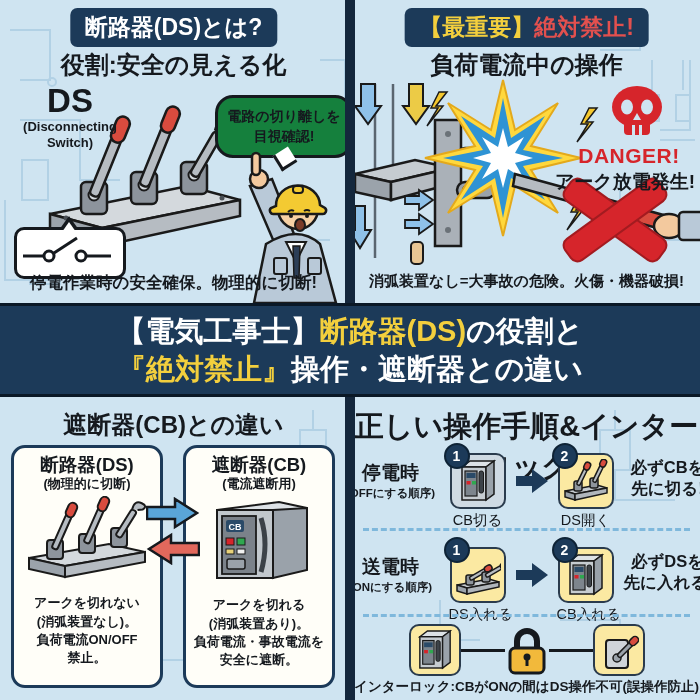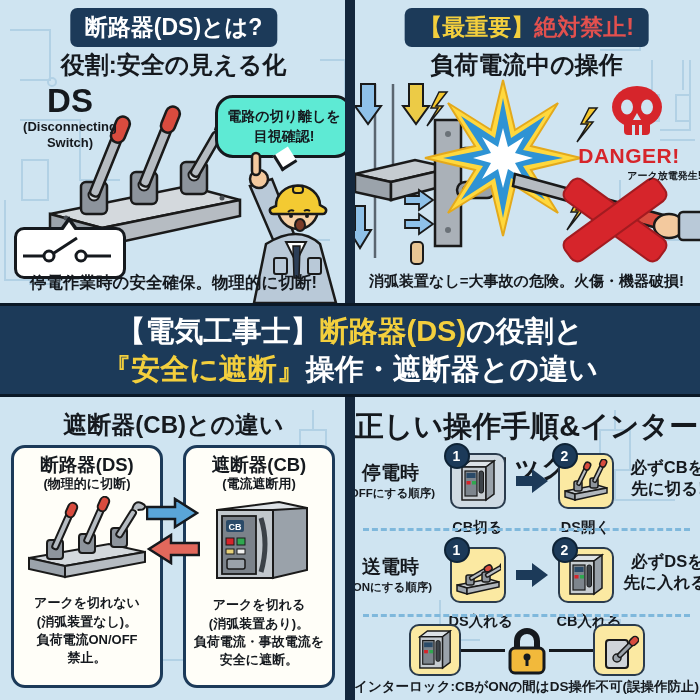--- a/index.html
+++ b/index.html
@@ -28,39 +28,39 @@
   .title-badge{position:absolute;top:8px;left:50%;transform:translateX(-50%);background:#1c3a59;
       border-radius:7px;padding:4px 15px;font-size:23px;font-weight:800;color:#fff;white-space:nowrap;z-index:2;}
   .panel-subtitle{position:absolute;top:49px;left:0;width:100%;text-align:center;font-size:24px;font-weight:800;z-index:2;}
   .panel-caption{position:absolute;left:0;width:100%;text-align:center;font-weight:800;z-index:2;}
 
   
   .ds-label{position:absolute;left:4px;top:84px;width:132px;text-align:center;z-index:2;}
   .ds-label .big{font-size:33px;font-weight:800;line-height:1.05;}
   .ds-label .small{font-size:13px;font-weight:700;line-height:1.25;}
   #ds-illust{position:absolute;left:38px;top:90px;z-index:1;}
-  #speech-bubble{position:absolute;left:215px;top:95px;width:124px;background:#5eead4;border:3px solid #15191e;
+  #speech-bubble{position:absolute;left:215px;top:95px;width:124px;background:#15803d;border:3px solid #15191e;
       border-radius:18px;padding:8px 4px;text-align:center;font-size:14px;font-weight:800;line-height:1.45;z-index:2;}
   #speech-bubble::before{content:"";position:absolute;bottom:-13px;left:58px;width:15px;height:15px;background:#fff;
       border-right:3px solid #15191e;border-bottom:3px solid #15191e;transform:rotate(58deg);}
   #worker{position:absolute;left:236px;top:146px;z-index:2;}
   #symbol-box{position:absolute;left:14px;top:227px;width:106px;height:46px;background:#fff;
       border:3px solid #15191e;border-radius:10px;z-index:2;}
   #symbol-box::before{content:"";position:absolute;top:-14px;left:42px;border-left:10px solid transparent;
       border-right:10px solid transparent;border-bottom:14px solid #15191e;}
   #symbol-box::after{content:"";position:absolute;top:-8px;left:45px;border-left:7px solid transparent;
       border-right:7px solid transparent;border-bottom:10px solid #fff;}
   #tl-caption{top:272px;font-size:16.5px;}
 
   
   #tr-illust{position:absolute;left:0;top:78px;z-index:1;}
   #skull{position:absolute;left:252px;top:84px;z-index:2;}
   #danger-word{position:absolute;left:205px;top:144px;width:142px;text-align:center;color:#d6252b;
       font-size:21px;font-weight:800;z-index:2;letter-spacing:.5px;}
-  #danger-note{position:absolute;left:196px;top:169px;width:152px;text-align:right;font-size:10px;font-weight:800;z-index:2;}
+  #danger-note{position:absolute;left:196px;top:169px;width:152px;text-align:center;font-size:19px;font-weight:800;z-index:2;}
   #tr-caption{top:272px;font-size:15px;}
 
   
   #bl-title{position:absolute;top:12px;left:0;width:100%;text-align:center;font-size:24px;font-weight:800;z-index:1;}
   .card{position:absolute;top:48px;width:152px;height:243px;background:#fffef8;border:3.5px solid #1c3a59;
       border-radius:14px;box-sizing:border-box;text-align:center;z-index:1;}
   #card-ds{left:11px;}
   #card-cb{left:183px;}
   .card-name{margin-top:7px;font-size:18.5px;font-weight:800;line-height:1.1;}
   .card-sub{font-size:13px;font-weight:700;}
@@ -75,21 +75,21 @@
   #op-row-2{top:142px;}
   .phase-block{width:98px;text-align:center;margin-top:15px;flex:none;}
   .phase{font-size:19px;font-weight:800;text-align:center;}
   .order{font-size:11.5px;font-weight:700;white-space:nowrap;}
   .step{position:relative;width:58px;flex:none;text-align:center;padding-top:8px;}
   .step-box{width:56px;height:56px;border:2.5px solid #2a3b4d;border-radius:10px;box-sizing:border-box;background:#fbe9a2;
       display:flex;align-items:center;justify-content:center;margin:0 auto;}
   .step-box.gray{background:#cfdae3;}
   .step-num{position:absolute;top:-2px;left:-5px;width:22px;height:22px;background:#1c3a59;color:#fff;border-radius:50%;
       font-size:14px;font-weight:800;line-height:22px;text-align:center;border:2px solid #0e2336;z-index:2;}
-  .step-label{font-size:14.5px;font-weight:700;margin-top:9px;white-space:nowrap;}
+  .step-label{font-size:14.5px;font-weight:400;margin-top:2px;white-space:nowrap;}
   .step-arrow{margin-top:24px;flex:none;}
   .note{width:88px;text-align:center;font-size:16.5px;font-weight:800;margin-top:12px;line-height:1.3;flex:none;white-space:nowrap;}
   .dashed{position:absolute;left:10px;width:327px;border-top:3px dashed #7fb8dc;z-index:1;}
   #dash1{top:131px;}
   #dash2{top:217px;}
   #interlock-row{position:absolute;top:226px;left:0;width:347px;display:flex;align-items:center;justify-content:center;z-index:1;}
   .il-box{width:52px;height:52px;background:#fbe9a2;border:2.5px solid #2a3b4d;border-radius:10px;
       display:flex;align-items:center;justify-content:center;box-sizing:border-box;flex:none;}
   .il-line{width:44px;height:3px;background:#15191e;flex:none;}
   #br-caption{top:281px;font-size:13.5px;}
@@ -263,21 +263,21 @@
     <div id="danger-note">アーク放電発生!</div>
 
     <div class="panel-caption" id="tr-caption">消弧装置なし=大事故の危険。火傷・機器破損!</div>
   </div>
 
   <div id="band">
     <div class="band-line">
       <span>【電気工事士】</span><span class="yellow">断路器(DS)</span><span>の役割と</span>
     </div>
     <div class="band-line">
-      <span class="yellow">『安全に遮断』</span><span>操作・遮断器との違い</span>
+      <span class="yellow">『絶対禁止』</span><span>操作・遮断器との違い</span>
     </div>
   </div>
 
   <div class="panel" id="panel-bl">
     <div id="bl-title">遮断器(CB)との違い</div>
 
     <div class="card" id="card-ds">
       <div class="card-name">断路器(DS)</div>
       <div class="card-sub">(物理的に切断)</div>
       <svg class="card-icon" width="128" height="84" viewBox="0 0 128 84">

